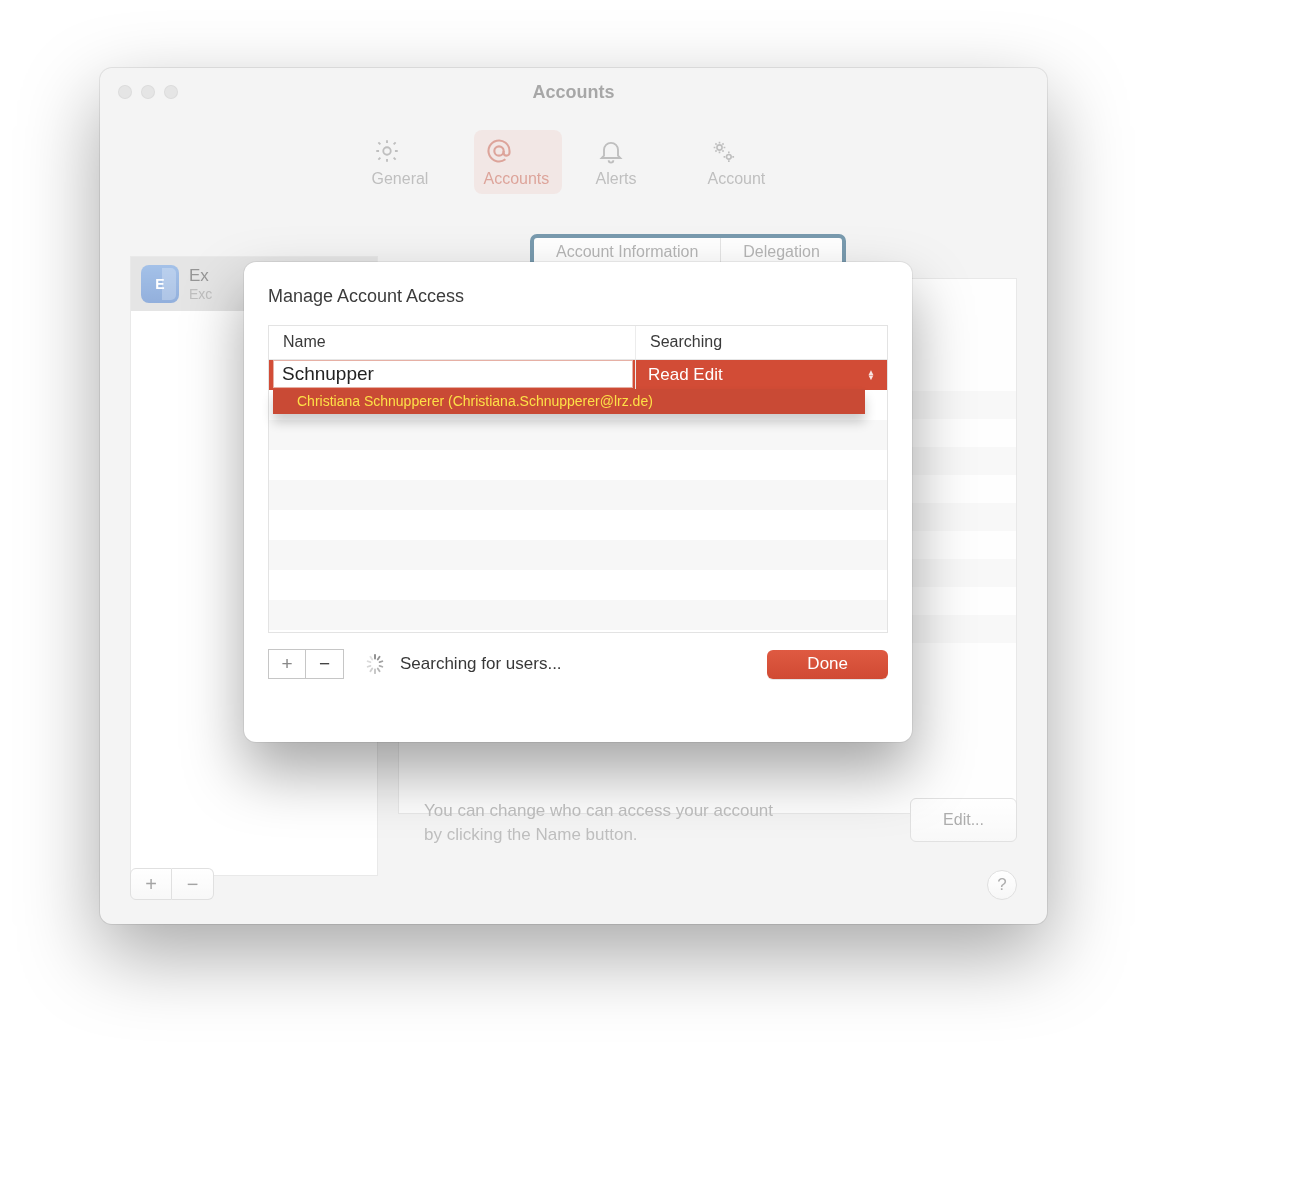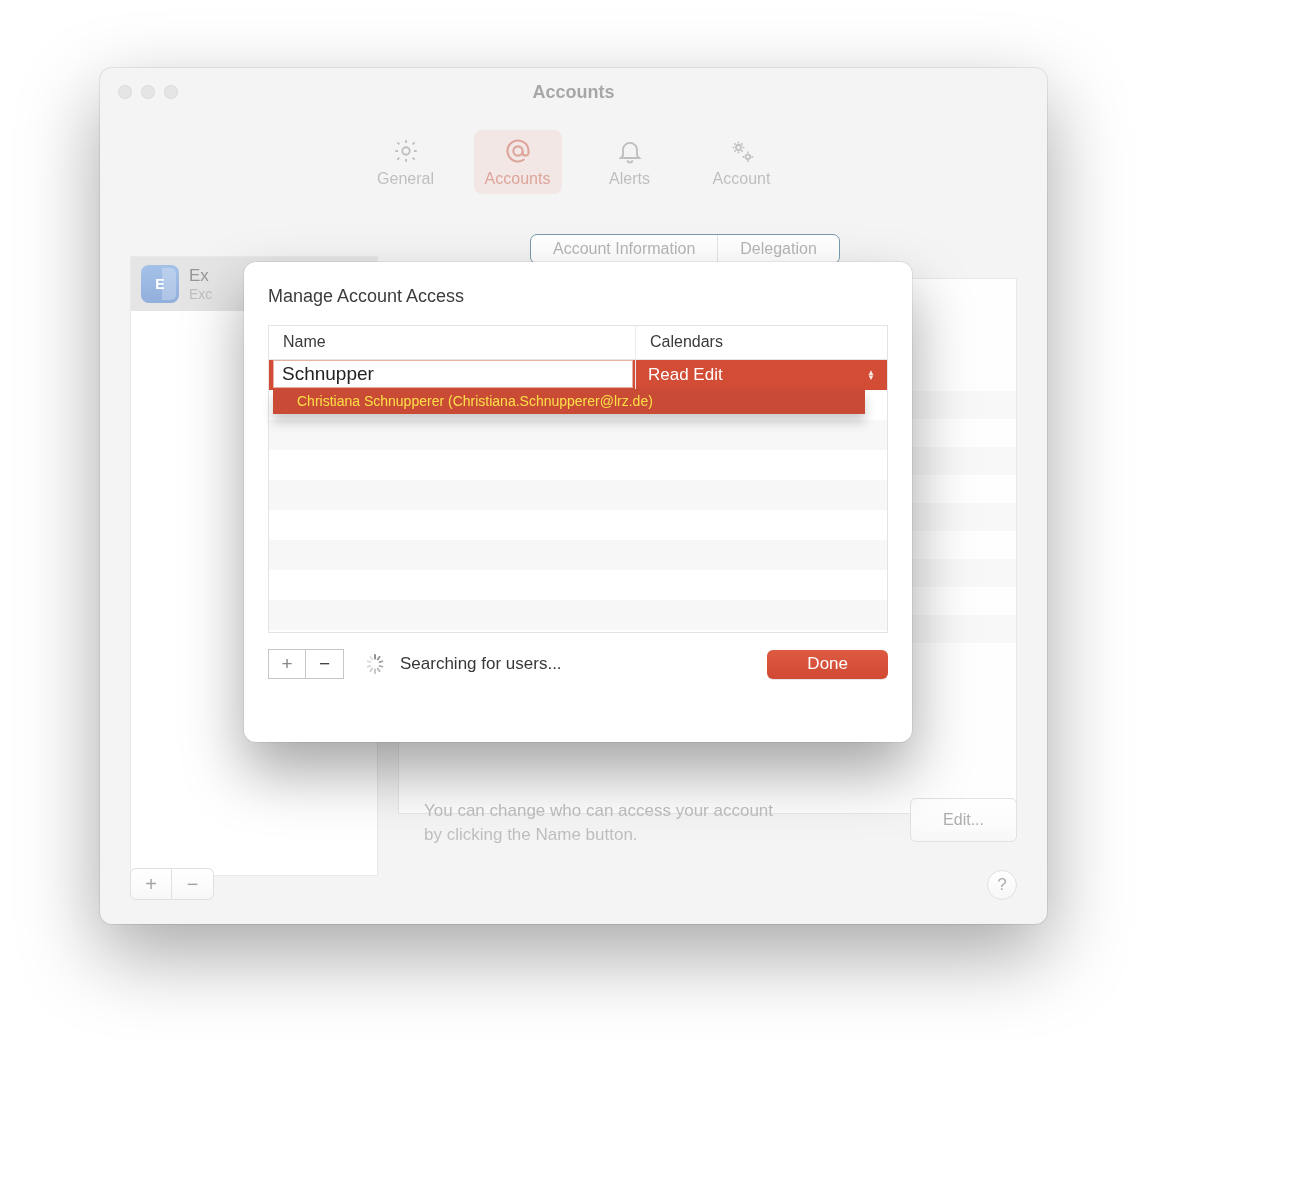--- a/index.html
+++ b/index.html
@@ -55,21 +55,21 @@
     .toolbar {
       height: 92px;
       display: flex;
       justify-content: center;
       align-items: center;
       gap: 24px;
     }
     .toolbar-item {
       display: flex;
       flex-direction: column;
-      align-items: center;
+      align-items: flex-start;
       justify-content: center;
       gap: 4px;
       color: #8a8a8a;
       font-size: 16px;
       padding: 6px 10px;
       border-radius: 8px;
       min-width: 88px;
     }
     .toolbar-item.active {
       background: rgba(210,75,54,0.15);
@@ -131,21 +131,21 @@
     .sidebar-text { display: flex; flex-direction: column; }
     .sidebar-title { font-size: 17px; color: #404040; }
     .sidebar-sub { font-size: 14px; color: #8a8a8a; }
     
     .tabs-row {
       position: absolute;
       left: 430px;
       top: 26px;
       display: flex;
       background: #fff;
-      border: 1px solid #0c4a6e;
+      border: 4px solid #0c4a6e;
       border-radius: 7px;
       overflow: hidden;
     }
     .tab-btn {
       padding: 5px 22px;
       font-size: 16px;
       color: #7a7a7a;
       border-right: 1px solid #d0d0d0;
     }
     .tab-btn:last-child { border-right: none; }
@@ -483,21 +483,21 @@
 
   <div class="dim-overlay"></div>
 </div>
 
 <div class="sheet">
   <div class="sheet-title">Manage Account Access</div>
 
   <div class="sheet-table">
     <div class="sheet-header">
       <div class="sheet-header-cell col-name">Name</div>
-      <div class="sheet-header-cell col-cal">Calendars</div>
+      <div class="sheet-header-cell col-cal">Searching</div>
     </div>
     <div class="sheet-body">
       <div class="sheet-row active">
         <div class="name-cell">
           <div class="red-strip"></div>
           <input class="name-input" value="Schnupper" style="">
           <div class="autocomplete">Christiana Schnupperer (Christiana.Schnupperer@lrz.de)</div>
         </div>
         <div class="cal-cell">
           <span>Read Edit</span>

